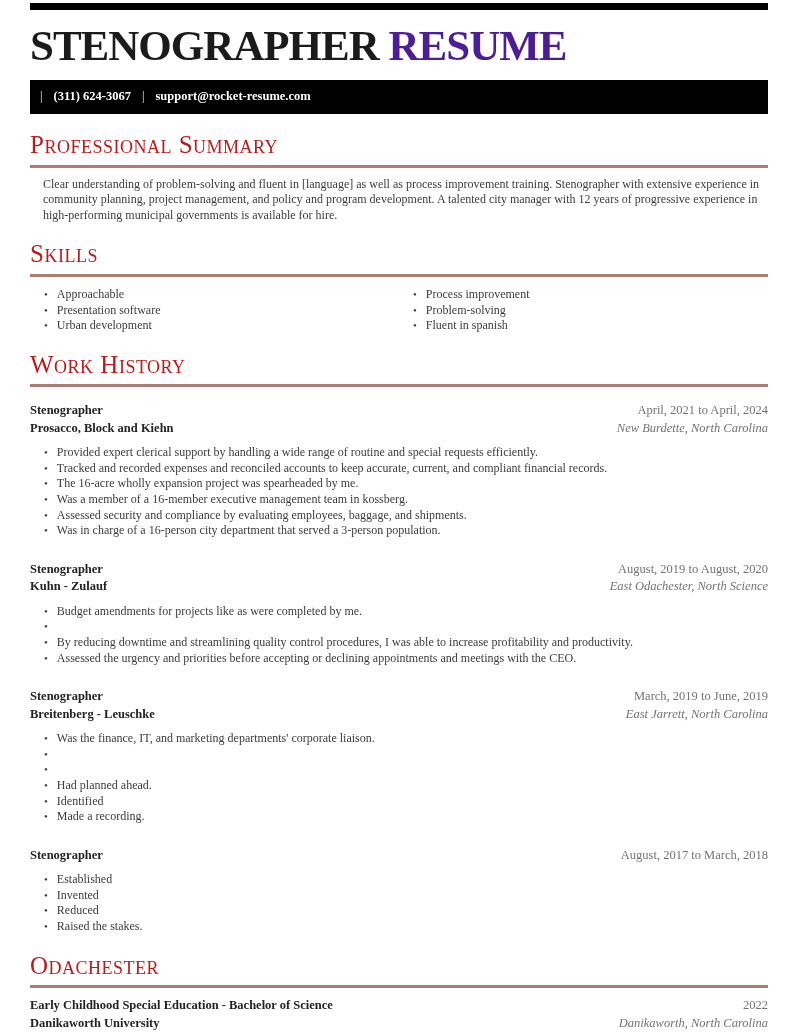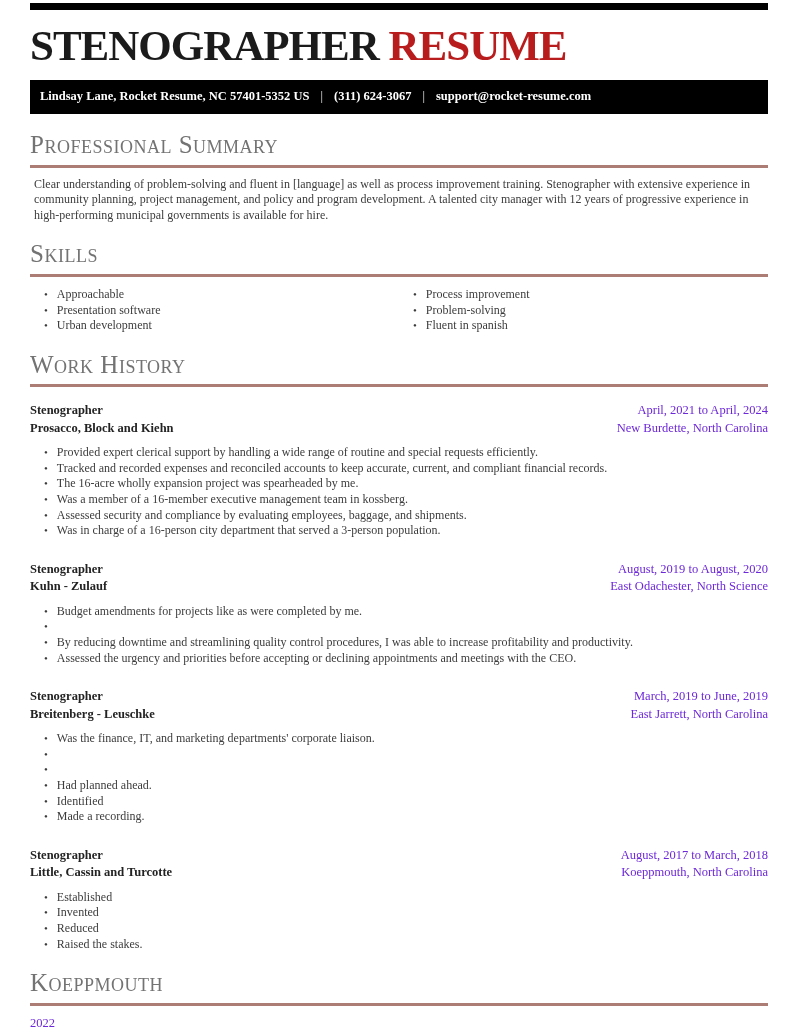--- a/index.html
+++ b/index.html
@@ -12,74 +12,73 @@
   }
   .page { padding: 0 32px 0 30px; }
 
   .topbar { height: 7px; background: #000000; margin-top: 3px; }
 
   .title {
     margin: 13px 0 0 0;
     font-size: 43px; font-weight: bold; line-height: 1.08;
     letter-spacing: -1px; color: #1b1b1b;
   }
-  .title .accent { color: #b91c1c; }
+  .title .accent { color: #4c1d95; }
 
   .contactbar {
     margin-top: 11px;
     background: #000000; color: #ffffff;
     font-size: 12.5px; font-weight: bold;
     padding: 9px 10px 10px 10px;
     display: flex; align-items: center; gap: 11px;
   }
   .contactbar .sep { font-weight: normal; color: #e8e8e8; }
 
   .section { margin-top: 17px; }
   .section-heading {
     margin: 0; font-weight: normal;
     font-variant: small-caps;
     font-size: 25px; line-height: 1.1;
-    color: #737373; letter-spacing: 0.5px;
+    color: #b91c1c; letter-spacing: 0.5px;
   }
   .rule { height: 3px; background: #ab7d75; margin-top: 6px; }
 
   .summary-text {
-    margin: 9px 0 0 4px;
+    margin: 9px 0 0 13px;
     font-size: 12px; line-height: 15.5px;
   }
 
   .skills-cols { display: flex; margin-top: 10px; }
   .skills-col { width: 50%; }
   .li-row { display: flex; font-size: 12px; line-height: 15.6px; }
   .li-dot { margin: 0 9px 0 14px; font-size: 11px; }
 
   .job { margin-top: 15px; }
   .job + .job { margin-top: 22px; }
   .meta-row {
     display: flex; justify-content: space-between;
     font-size: 12.5px; line-height: 17.5px;
   }
   .meta-left { font-weight: bold; color: #232323; }
-  .meta-right { color: #6d28d9; }
-  .meta-right.loc { }
+  .meta-right { color: #737373; }
+  .meta-right.loc { font-style: italic; }
   .job-bullets { margin-top: 8px; }
 
   .edu-entry { margin-top: 9px; }
 </style>
 </head>
 <body>
 
 <div class="page">
 
   <div class="topbar"></div>
 
   <h1 class="title"><span>STENOGRAPHER</span><span> </span><span class="accent">RESUME</span></h1>
 
   <div class="contactbar">
-    <span>Lindsay Lane, Rocket Resume, NC 57401-5352 US</span>
     <span class="sep">|</span>
     <span>(311) 624-3067</span>
     <span class="sep">|</span>
     <span>support@rocket-resume.com</span>
   </div>
 
   <div class="section">
     <h2 class="section-heading">Professional Summary</h2>
     <div class="rule"></div>
     <p class="summary-text">Clear understanding of problem-solving and fluent in [language] as well as process improvement training. Stenographer with extensive experience in community planning, project management, and policy and program development. A talented city manager with 12 years of progressive experience in high-performing municipal governments is available for hire.</p>
@@ -222,24 +221,20 @@
             <span>Made a recording.</span>
           </div>
       </div>
     </div>
 
     <div class="job">
       <div class="meta-row">
         <span class="meta-left">Stenographer</span>
         <span class="meta-right">August, 2017 to March, 2018</span>
       </div>
-      <div class="meta-row">
-        <span class="meta-left">Little, Cassin and Turcotte</span>
-        <span class="meta-right loc">Koeppmouth, North Carolina</span>
-      </div>
       <div class="job-bullets">
         <div class="li-row">
             <span class="li-dot">•</span>
             <span>Established</span>
           </div>
         <div class="li-row">
             <span class="li-dot">•</span>
             <span>Invented</span>
           </div>
         <div class="li-row">
@@ -248,25 +243,26 @@
           </div>
         <div class="li-row">
             <span class="li-dot">•</span>
             <span>Raised the stakes.</span>
           </div>
       </div>
     </div>
   </div>
 
   <div class="section">
-    <h2 class="section-heading">Koeppmouth</h2>
+    <h2 class="section-heading">Odachester</h2>
     <div class="rule"></div>
 
     <div class="edu-entry">
       <div class="meta-row">
+        <span class="meta-left">Early Childhood Special Education - Bachelor of Science</span>
         <span class="meta-right">2022</span>
       </div>
       <div class="meta-row">
         <span class="meta-left">Danikaworth University</span>
         <span class="meta-right loc">Danikaworth, North Carolina</span>
       </div>
     </div>
 
   </div>
 

